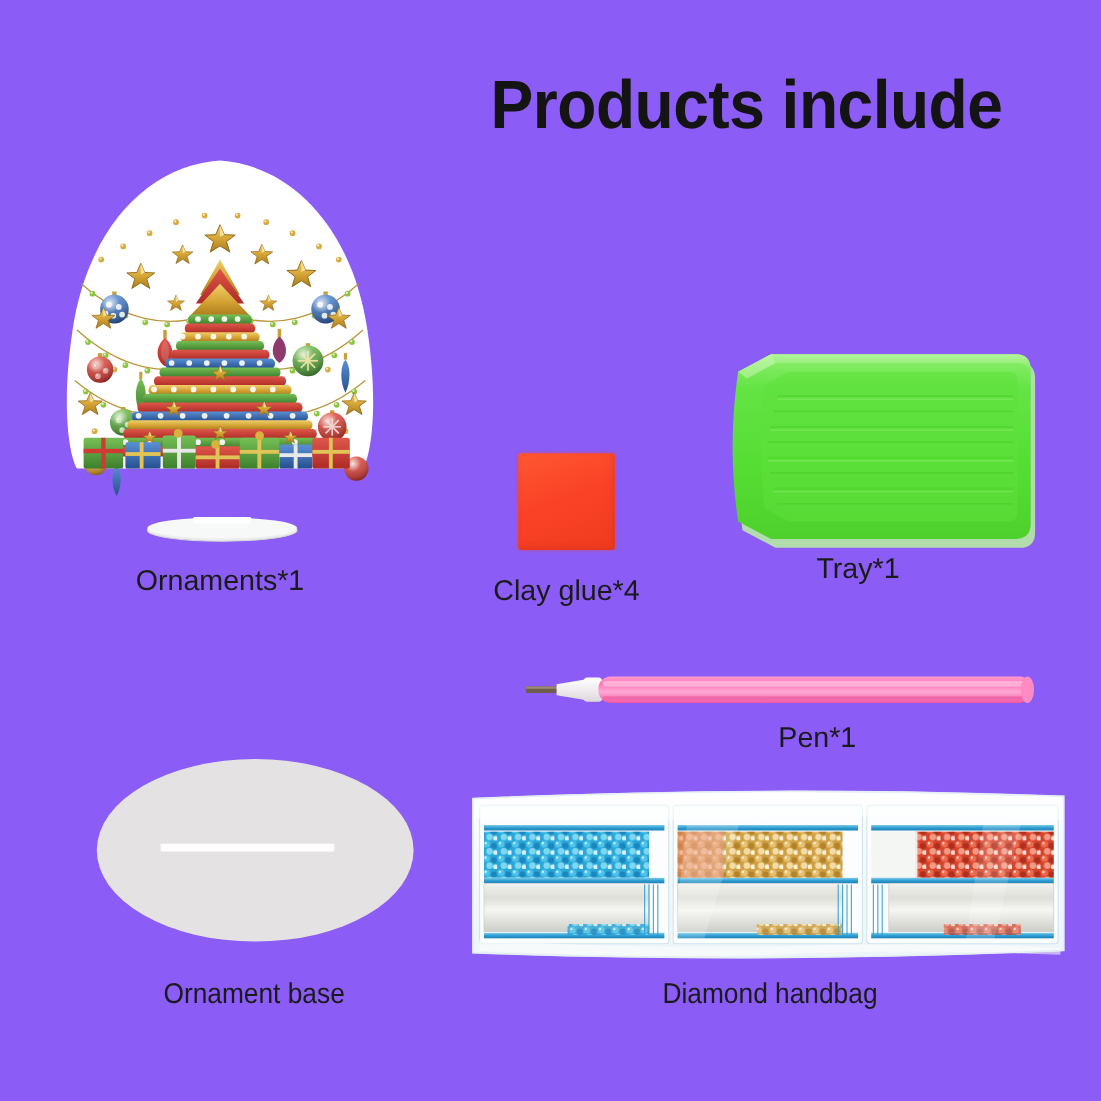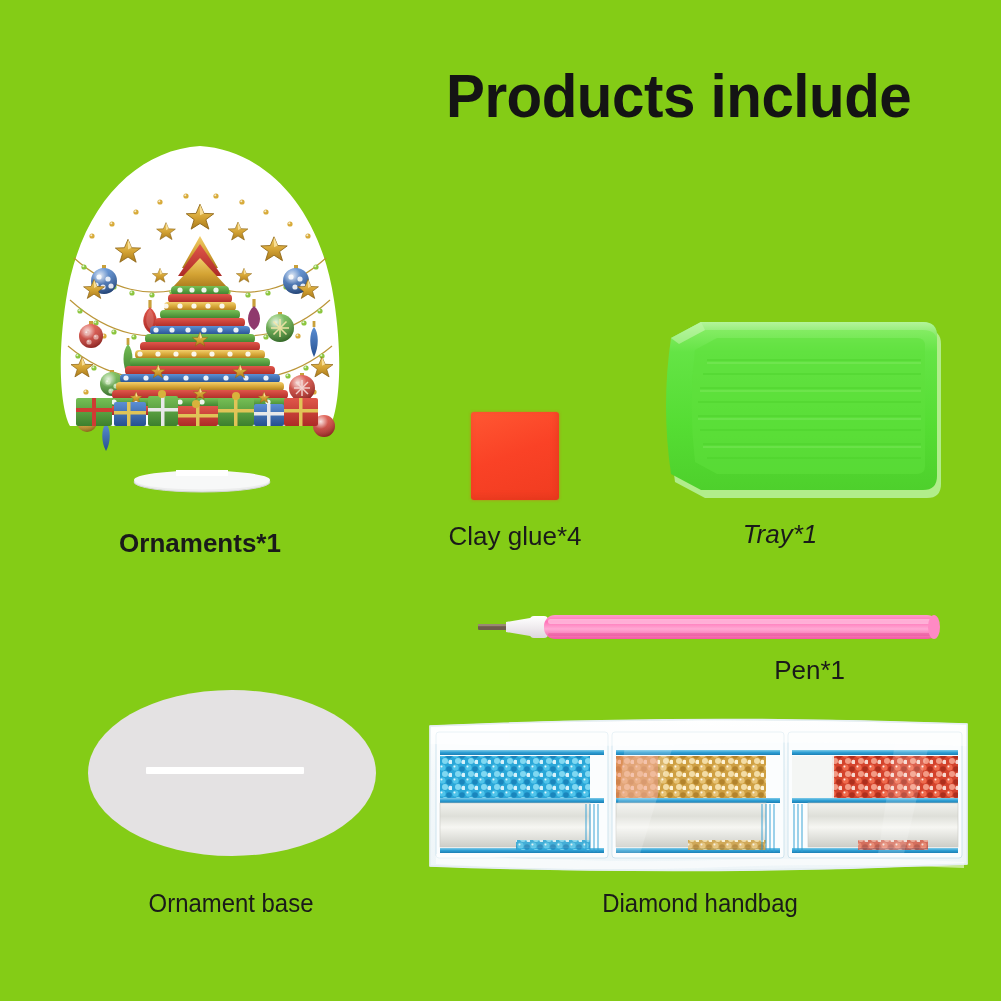--- a/index.html
+++ b/index.html
@@ -12,21 +12,21 @@
     height: 1001px;
     position: relative;
     overflow: hidden;
     font-family: "Liberation Sans", sans-serif;
     -webkit-font-smoothing: antialiased;
   }
 
   .stage {
     position: absolute;
     inset: 0;
-    background: #84cc16;
+    background: #8b5cf6;
   }
 
   
   #page-title {
     position: absolute;
     left: 446px;
     top: 60px;
     width: 545px;
     height: 72px;
     font-size: 62px;
@@ -466,21 +466,21 @@
       </g>
     </svg>
 
     <svg id="ornament-stand" viewBox="0 0 140 24">
       <ellipse cx="70" cy="12" rx="68" ry="10" fill="#eceded" stroke="#d4d6d7" stroke-width="1"></ellipse>
       <ellipse cx="70" cy="10" rx="68" ry="9.5" fill="#f7f8f8"></ellipse>
       <rect x="44" y="0" width="52" height="6" fill="#ffffff"></rect>
     </svg>
   </div>
 
-  <div class="caption" style="left:40px; top:528px; width:320px;font-weight:bold;">Ornaments*1</div>
+  <div class="caption" style="left:40px; top:512px; width:320px;">Ornaments*1</div>
 
   <div id="clay-glue"></div>
   <div class="caption" style="left:375px; top:521px; width:280px;">Clay glue*4</div>
 
   <div id="tray-wrap">
     <svg viewBox="0 0 290 188" width="290" height="188">
       <defs>
         <linearGradient id="trayBody" x1="0" y1="0" x2="0" y2="1">
           <stop offset="0%" stop-color="#8fef6e"></stop>
           <stop offset="18%" stop-color="#64e445"></stop>
@@ -514,21 +514,21 @@
         <line x1="45" y1="75" x2="266" y2="75"></line>
         <line x1="43" y1="103" x2="266" y2="103"></line>
         <line x1="48" y1="131" x2="266" y2="131"></line>
       </g>
 
       <path d="M16,22 L46,6 L268,6 Q282,6 282,20 L282,26 Q282,14 268,14 L50,14 L24,28 Z" fill="url(#trayRim)" opacity="0.95"></path>
 
       <path d="M16,22 L46,6 L50,14 L24,28 Z" fill="#c0f7a9" opacity="0.6"></path>
     </svg>
   </div>
-  <div class="caption" style="left:660px; top:519px; width:240px;font-style:italic;">Tray*1</div>
+  <div class="caption" style="left:660px; top:501px; width:240px;">Tray*1</div>
 
   <div id="pen-wrap">
     <svg viewBox="0 0 465 38" width="465" height="38">
       <defs>
         <linearGradient id="penBody" x1="0" y1="0" x2="0" y2="1">
           <stop offset="0%" stop-color="#ff9ccd"></stop>
           <stop offset="28%" stop-color="#ff74b8"></stop>
           <stop offset="58%" stop-color="#ffa9d4"></stop>
           <stop offset="100%" stop-color="#f258a3"></stop>
         </linearGradient>
@@ -544,21 +544,21 @@
 
       <path d="M28,14 L58,9 L58,29 L28,24 Z" fill="url(#penFerrule)"></path>
       <rect x="52" y="8" width="18" height="22" rx="4" fill="url(#penFerrule)"></rect>
 
       <rect x="66" y="7" width="394" height="24" rx="11" fill="url(#penBody)"></rect>
       <rect x="70" y="11" width="386" height="5" rx="2.5" fill="#ffc2e0" opacity="0.75"></rect>
       <rect x="70" y="25" width="386" height="3" rx="1.5" fill="#e0468f" opacity="0.35"></rect>
       <ellipse cx="456" cy="19" rx="6" ry="12" fill="#ff8ac4"></ellipse>
     </svg>
   </div>
-  <div class="caption" style="left:605px; top:655px; width:240px;text-align:right;">Pen*1</div>
+  <div class="caption" style="left:623px; top:655px; width:240px;">Pen*1</div>
 
   <div id="base-wrap">
     <div id="base-ellipse"></div>
     <div id="base-slot"></div>
   </div>
   <div class="caption condensed" style="left:56px; top:888px; width:350px;">Ornament base</div>
 
   <div id="bag-wrap">
     <svg viewBox="0 0 545 166" width="545" height="166">
       <defs>

